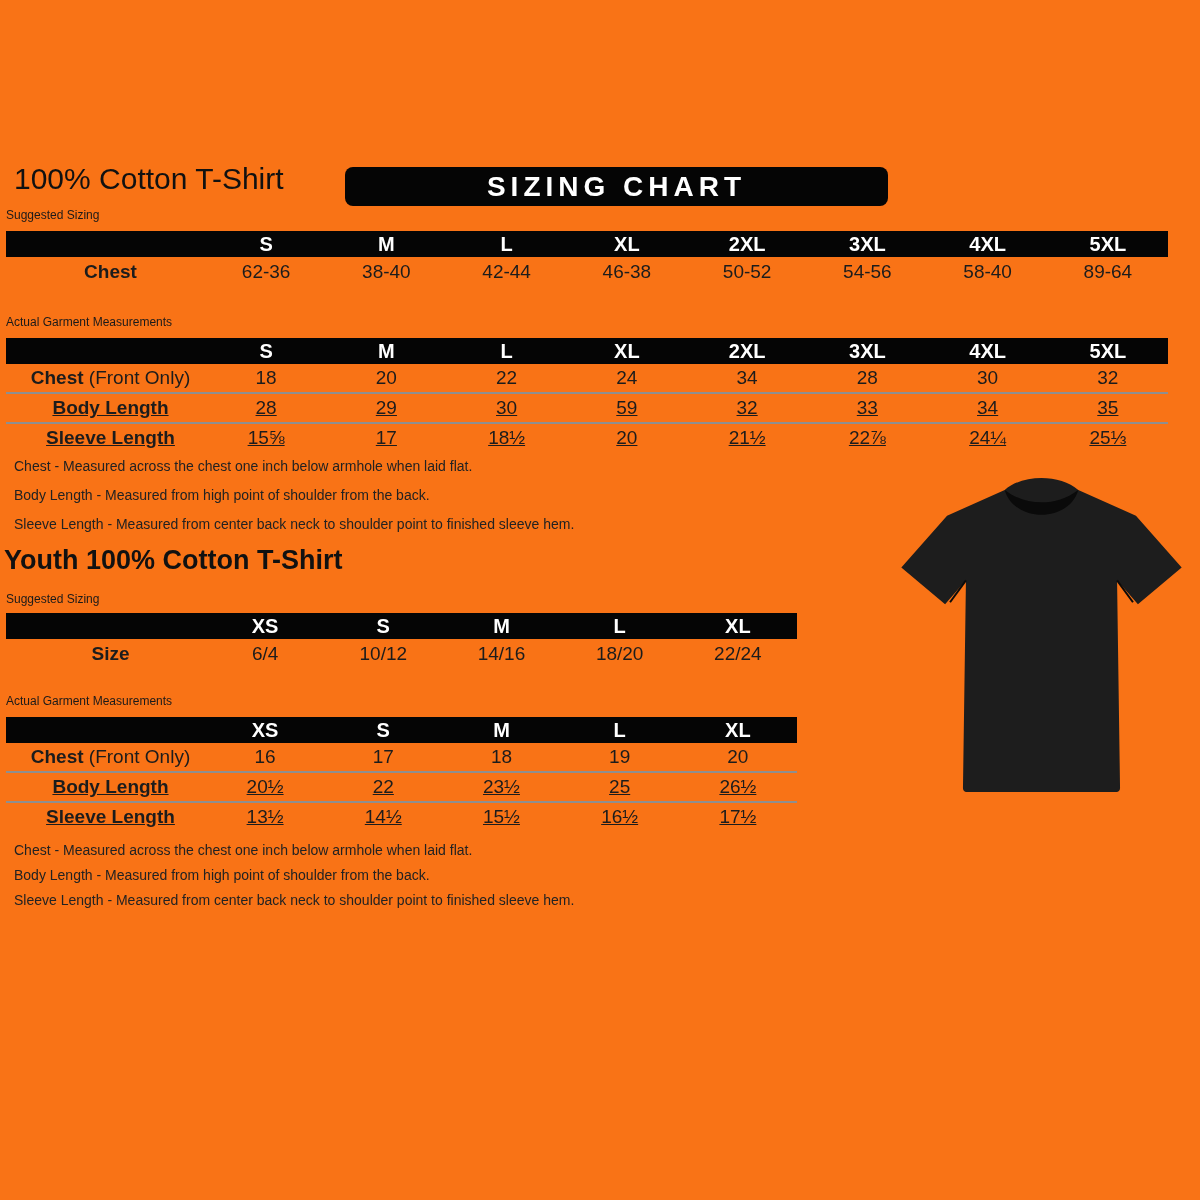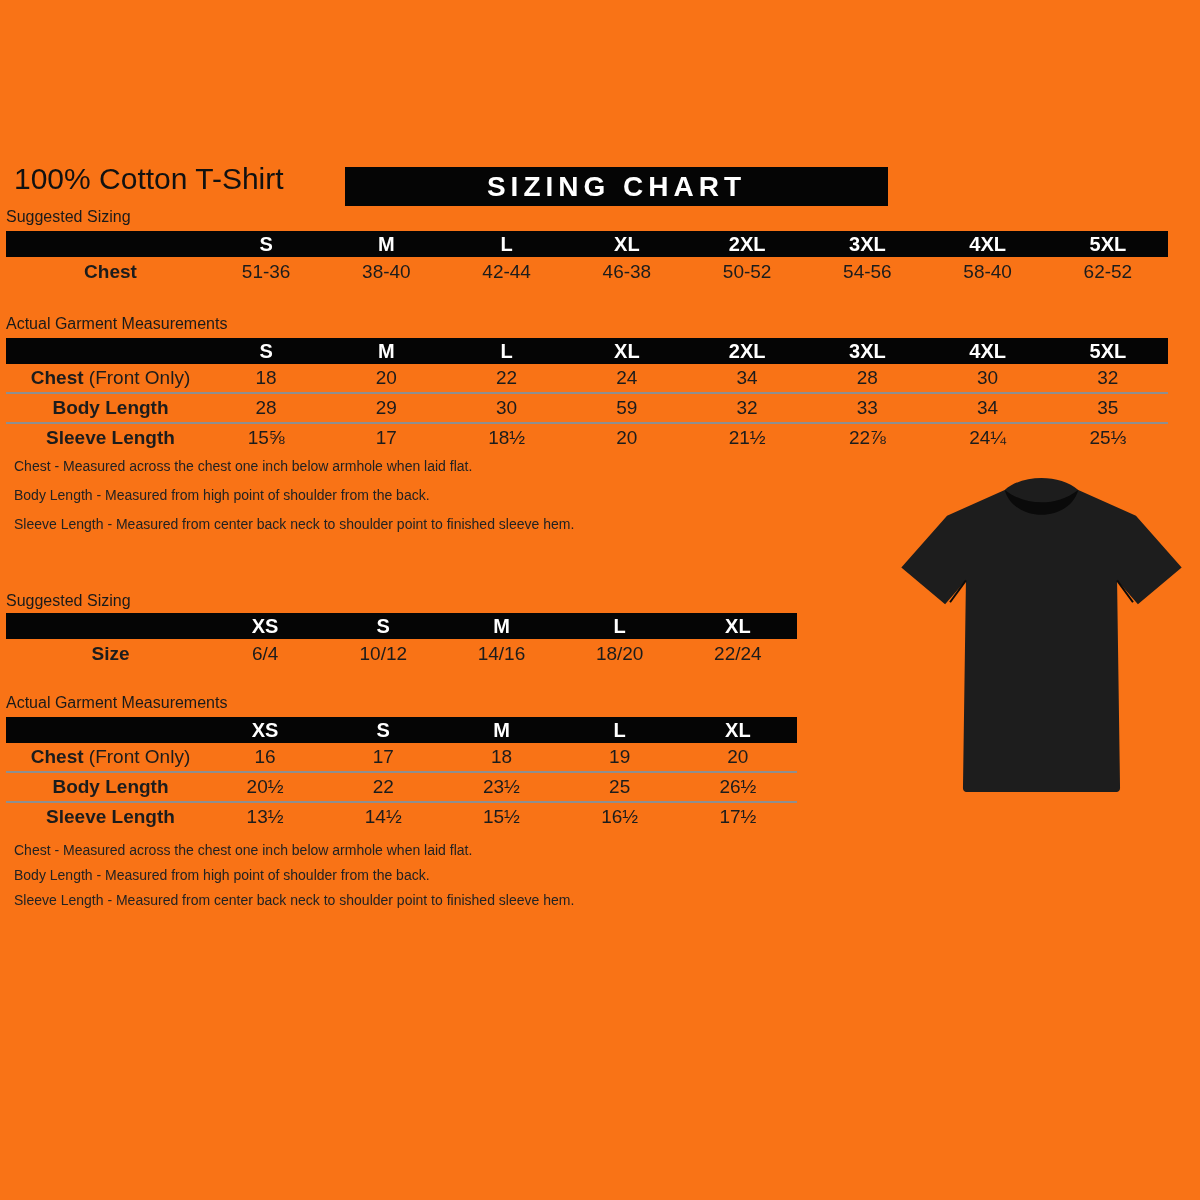--- a/index.html
+++ b/index.html
@@ -6,35 +6,35 @@
   .page {
     position:relative; width:1200px; height:1200px; background:#f97316;
     font-family:"Liberation Sans", sans-serif; color:#1c1c1c; overflow:hidden;
   }
   .abs { position:absolute; }
 
   .main-title { left:14px; top:162px; font-size:30px; font-weight:400; color:#111; }
   .banner {
     left:345px; top:167px; width:543px; height:39px; background:#050505;
     color:#fff; display:flex; align-items:center; justify-content:center;
-    font-size:28px; font-weight:700; letter-spacing:5px;
+    font-size:28px; font-weight:700; letter-spacing:5px;border-radius:8px;
   }
-  .section-label { font-size:16px; color:#1a1a1a; }
+  .section-label { font-size:12px; color:#1a1a1a; }
   .youth-title { left:4px; top:545px; font-size:27px; font-weight:700; color:#111; }
 
   table.size-table { border-collapse:collapse; table-layout:fixed; font-size:19px; color:#1c1c1c; }
   table.adult { width:1162px; }
   table.youth { width:791px; }
   table.size-table thead th {
     background:#050505; color:#ffffff; font-weight:700; font-size:20px;
     height:26px; padding:0; text-align:center;
   }
   table.size-table td { text-align:center; height:30px; padding:0; }
   table.size-table .lbl { text-align:center; padding-left:9px; }
-  table.measure tbody tr + tr td { border-top:2px solid #8f8f8f; }
+  table.measure tbody tr + tr td { border-top:2px solid #8f8f8f;text-decoration:underline; }
   table.measure td { height:28px; }
 
   .notes div { font-size:14px; color:#222; }
   .notes-1 div { margin-bottom:13px; }
   .notes-2 div { margin-bottom:9px; }
 
   .tshirt { left:888px; top:474px; width:307px; height:338px; }
 </style>
 </head>
 <body>
@@ -66,28 +66,28 @@
           <th>XL</th>
           <th>2XL</th>
           <th>3XL</th>
           <th>4XL</th>
           <th>5XL</th>
         </tr>
       </thead>
       <tbody>
         <tr>
           <td class="lbl"><b>Chest</b></td>
-          <td>51-36</td>
+          <td>62-36</td>
           <td>38-40</td>
           <td>42-44</td>
           <td>46-38</td>
           <td>50-52</td>
           <td>54-56</td>
           <td>58-40</td>
-          <td>62-52</td>
+          <td>89-64</td>
         </tr>
       </tbody>
     </table>
 
   <div class="abs section-label" style="left:6px; top:315px;">Actual Garment Measurements</div>
   <table class="size-table adult measure abs" style="left:6px; top:338px;">
       <colgroup>
         <col style="width: 200px;">
         <col>
         <col>
@@ -147,20 +147,21 @@
         </tr>
       </tbody>
     </table>
 
   <div class="abs notes notes-1" style="left:14px; top:458px;">
     <div>Chest - Measured across the chest one inch below armhole when laid flat.</div>
     <div>Body Length - Measured from high point of shoulder from the back.</div>
     <div>Sleeve Length - Measured from center back neck to shoulder point to finished sleeve hem.</div>
   </div>
 
+  <div class="abs youth-title">Youth 100% Cotton T-Shirt</div>
 
   <div class="abs section-label" style="left:6px; top:592px;">Suggested Sizing</div>
   <table class="size-table youth abs" style="left:6px; top:613px;">
       <colgroup>
         <col style="width: 200px;">
         <col>
         <col>
         <col>
         <col>
         <col>

